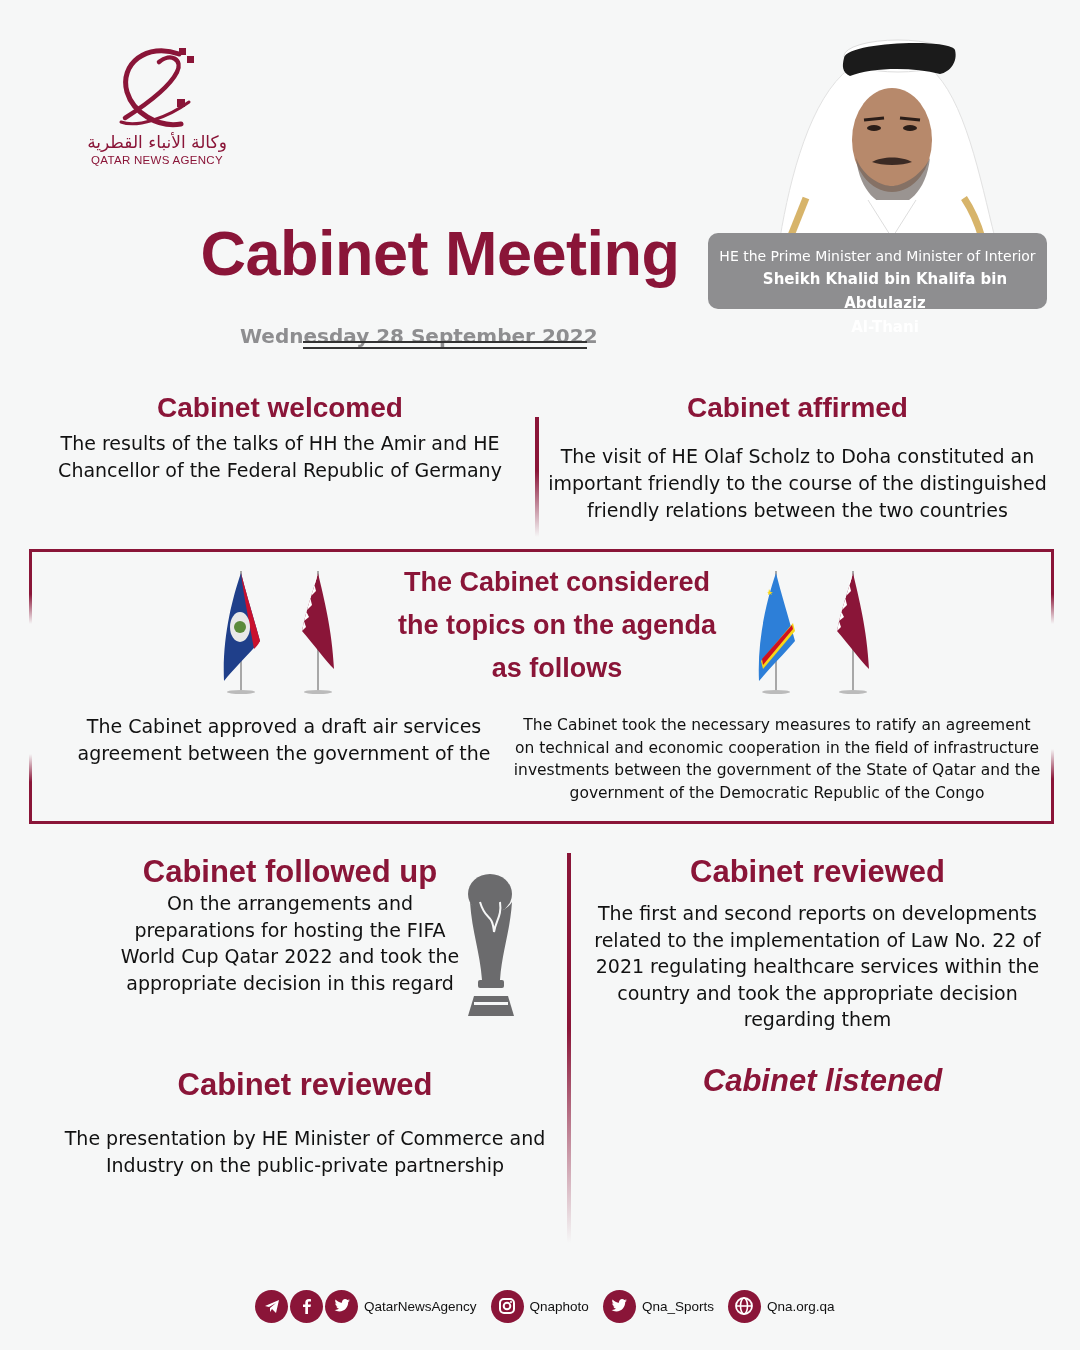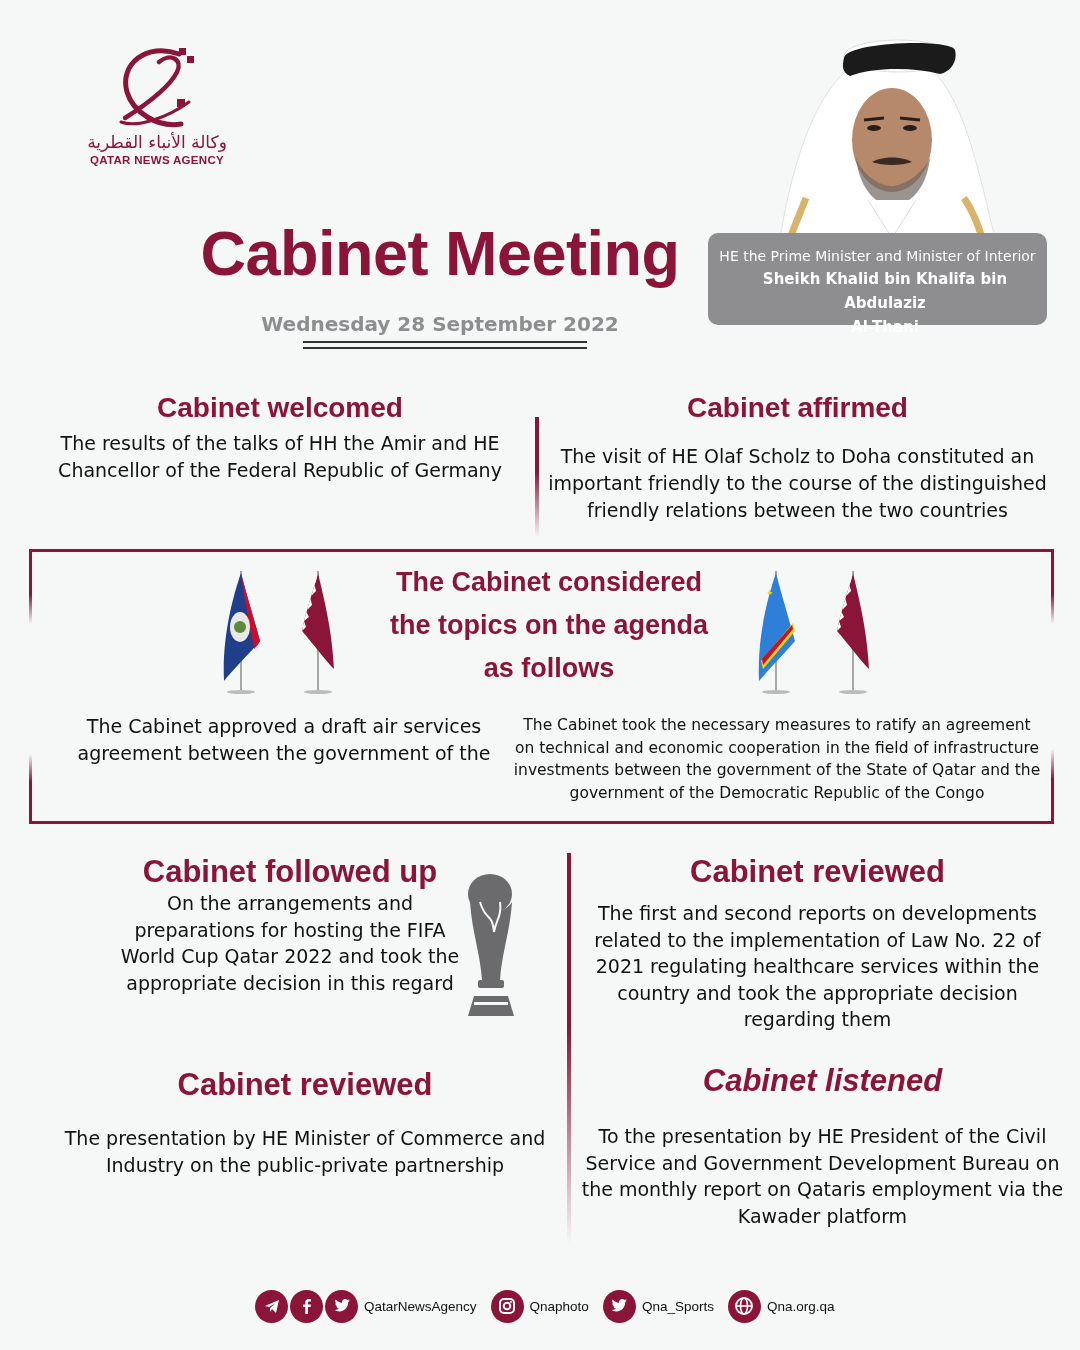--- a/index.html
+++ b/index.html
@@ -10,40 +10,40 @@
     color: #111;
     position: relative;
     overflow: hidden;
   }
   .abs { position: absolute; }
 
   
   .logo { left: 52px; top: 44px; width: 140px; height: 130px; text-align: center; margin-left: 35px; }
   .logo svg { display: block; margin: 0 auto; }
   .logo-ar { font-family: "DejaVu Sans", sans-serif; font-size: 17px; color: #8a1538; line-height: 20px; margin-top: 0px; direction: rtl; }
-  .logo-en { font-family: "Liberation Sans", sans-serif; font-size: 11.5px; color: #8a1538; letter-spacing: 0.3px; margin-top: 2px; font-weight: bold; }
+  .logo-en { font-family: "Liberation Sans", sans-serif; font-size: 11.5px; color: #8a1538; letter-spacing: 0.3px; margin-top: 2px; }
 
   
   .portrait { left: 750px; top: 28px; width: 270px; height: 210px; }
   .pm-card {
-    left: 708px; top: 233px; width: 339px; height: 92px;
+    left: 708px; top: 233px; width: 339px; height: 76px;
     background: #8e8e90; border-radius: 10px;
     color: #fff; text-align: center; padding-top: 12px;
   }
   .pm-role { font-size: 14px; line-height: 22px; }
   .pm-name { font-size: 15px; font-weight: bold; line-height: 24px; margin-left: 15px; }
 
   
   .title {
     left: 200px; top: 216px; width: 480px; text-align: center;
     font-family: "Liberation Sans", sans-serif; font-weight: bold;
     font-size: 63px; color: #8a1538; letter-spacing: -0.5px; line-height: 74px;
   }
   .date {
-    left: 240px; top: 310px; width: 400px; text-align: center;
+    left: 240px; top: 322px; width: 400px; text-align: left;
     font-weight: bold; font-size: 20px; color: #8e8e90; line-height: 28px;
   }
   .date-rule { left: 303px; height: 2px; width: 284px; background: #333; }
 
   
   .sec-head {
     font-family: "Liberation Sans", sans-serif; font-weight: bold;
     color: #8a1538; text-align: center; font-size: 30px; line-height: 36px;
   }
   .sec-body { text-align: center; font-size: 19px; line-height: 27px; color: #111; }
@@ -52,21 +52,21 @@
 
   
   .agenda-box { left: 29px; top: 549px; width: 1025px; height: 275px; }
   .box-top { left: 0; top: 0; width: 100%; height: 3px; background: #8a1538; }
   .box-bot { left: 0; bottom: 0; width: 100%; height: 3px; background: #8a1538; }
   .box-lt { left: 0; top: 0; width: 3px; height: 75px; background: linear-gradient(#8a1538 60%, rgba(138,21,56,0)); }
   .box-lb { left: 0; bottom: 0; width: 3px; height: 70px; background: linear-gradient(rgba(138,21,56,0), #8a1538 40%); }
   .box-rt { right: 0; top: 0; width: 3px; height: 75px; background: linear-gradient(#8a1538 60%, rgba(138,21,56,0)); }
   .box-rb { right: 0; bottom: 0; width: 3px; height: 75px; background: linear-gradient(rgba(138,21,56,0), #8a1538 40%); }
   .agenda-head {
-    left: 360px; top: 12px; width: 320px; text-align: center;
+    left: 368px; top: 12px; width: 320px; text-align: center;
     font-family: "Liberation Sans", sans-serif; font-weight: bold;
     color: #8a1538; font-size: 27px; line-height: 43px;
   }
   .agenda-left { left: 20px; top: 164px; width: 470px; font-size: 19px; line-height: 27px; text-align: center; }
   .agenda-right { left: 478px; top: 165px; width: 540px; font-size: 15.5px; line-height: 22.5px; text-align: center; }
 
   
   .footer { left: 255px; top: 1289px; height: 34px; display: flex; align-items: center; }
   .soc-circle { width: 33px; height: 33px; border-radius: 50%; background: #8a1538; display: flex; align-items: center; justify-content: center; margin-right: 2px; }
   .soc-label { font-family: "Liberation Sans", sans-serif; font-size: 13.5px; color: #111; margin: 0 14px 0 4px; }
@@ -236,26 +236,20 @@
 <div class="abs" style="left:40px; top:1067px; width:530px;">
   <div class="sec-head" style="font-size:31px;">Cabinet reviewed</div>
   <div class="sec-body" style="margin-top:22px; font-size:19px; line-height:27px;">
     <div>The presentation by HE Minister of Commerce and</div>
     <div>Industry on the public-private partnership</div>
   </div>
 </div>
 
 <div class="abs" style="left:580px; top:1063px; width:485px;">
   <div class="sec-head" style="font-size:31px;font-style:italic;">Cabinet listened</div>
-  <div class="sec-body" style="margin-top:24px; font-size:19px; line-height:26.5px;">
-    <div>To the presentation by HE President of the Civil</div>
-    <div>Service and Government Development Bureau on</div>
-    <div>the monthly report on Qataris employment via the</div>
-    <div>Kawader platform</div>
-  </div>
 </div>
 
 <div class="abs footer">
   <span class="soc-circle">
     <svg width="18" height="18" viewBox="0 0 18 18">
         <path d="M2 9 L16 3 L13 16 L9 12 L7 15 L7 11 L13 6 L6 10 Z" fill="#fff"></path>
       </svg>
   </span>
   <span class="soc-circle">
     <svg width="18" height="18" viewBox="0 0 18 18">

